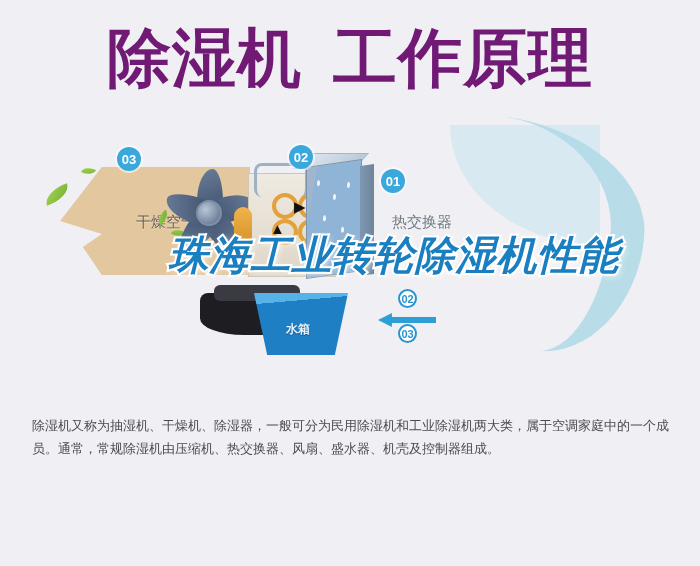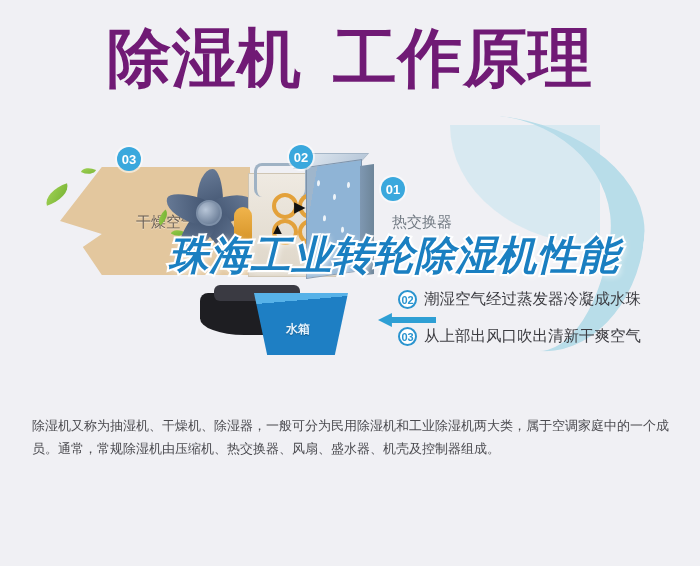--- a/index.html
+++ b/index.html
@@ -176,21 +176,21 @@
   
   .badge{
     position:absolute; width:24px; height:24px; border-radius:50%;
     background:#3aa8dd; color:#fff;
     font-size:13px; font-weight:bold;
     display:flex; align-items:center; justify-content:center;
     box-shadow:0 0 0 2px rgba(255,255,255,.55);
   }
   .badge.b03{ left:117px; top:22px; }
   .badge.b02{ left:289px; top:20px; }
-  .badge.b01{ left:381px; top:52px; }
+  .badge.b01{ left:381px; top:44px; }
 
   
   .callout{
     position:absolute; left:316px; top:18px;
     padding:3px 8px 4px;
     background:#f3f3f5; border:1.5px solid #8c8c94;
     border-radius:10px;
     font-size:12.5px; color:#4a4a52; white-space:nowrap;
   }
   .callout:after{
@@ -316,25 +316,23 @@
   <div class="badge b03">03</div>
   <div class="badge b02">02</div>
   <div class="badge b01">01</div>
 
 
   <div class="humid-lbl">热交换器</div>
 
   <div class="steps">
     <div class="step">
       <div class="sb">02</div>
-      <div class="st">潮湿空气经过蒸发器冷凝成水珠</div>
     </div>
     <div class="step">
       <div class="sb">03</div>
-      <div class="st">从上部出风口吹出清新干爽空气</div>
     </div>
   </div>
 </div>
 
 <div class="watermark">
   <span class="wl">珠海工业转轮除湿机性能</span>
 </div>
 
 <div class="copy">
   <p>除湿机又称为抽湿机、干燥机、除湿器，一般可分为民用除湿机和工业除湿机两大类，属于空调家庭中的一个成员。通常，常规除湿机由压缩机、热交换器、风扇、盛水器、机壳及控制器组成。</p>

